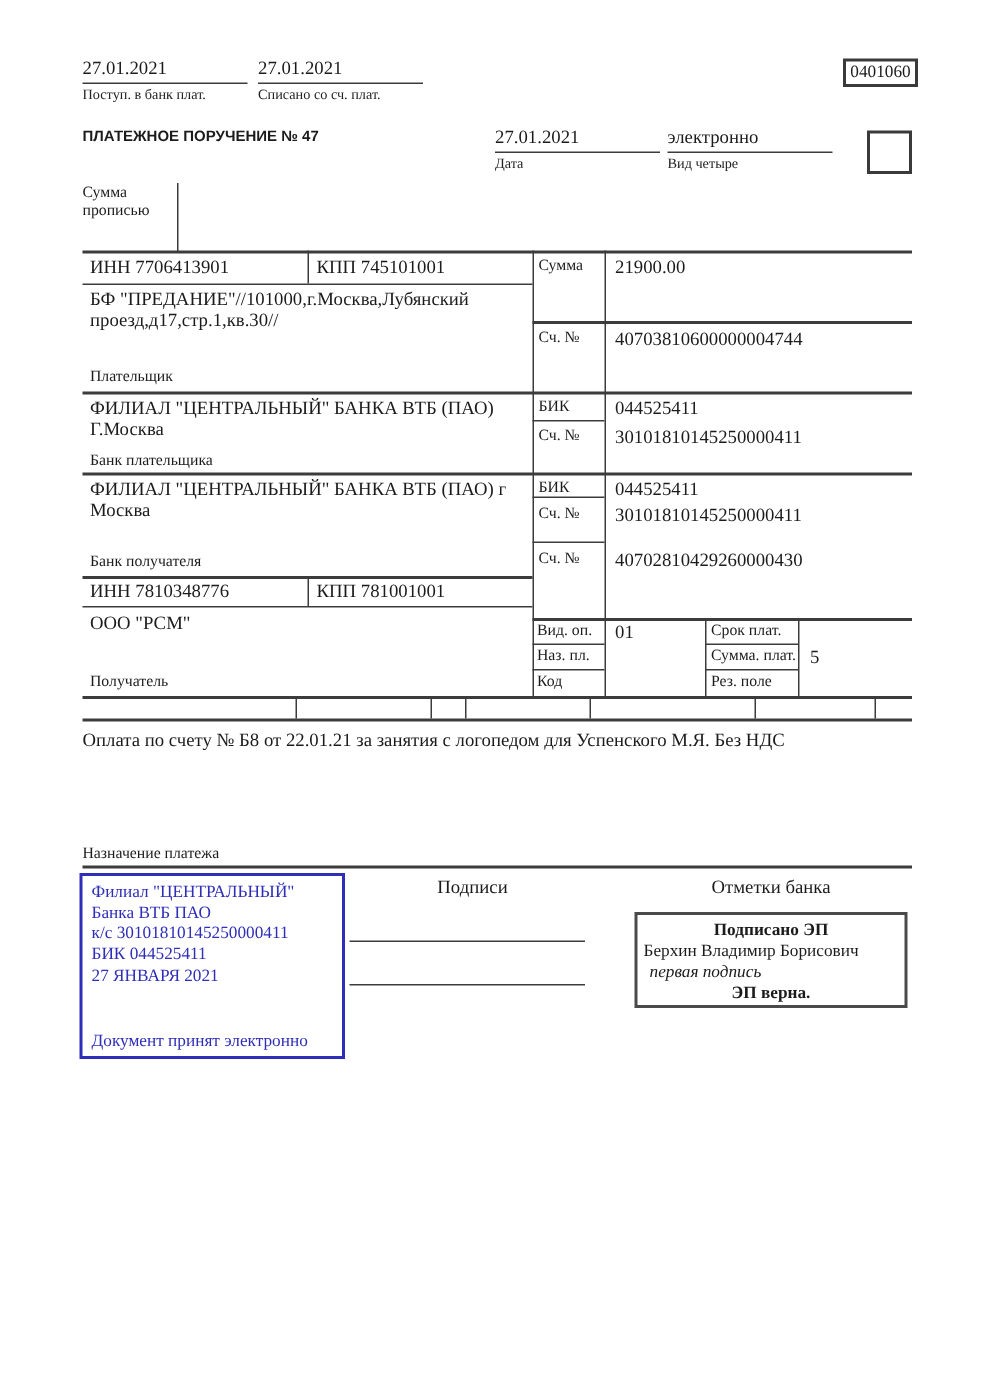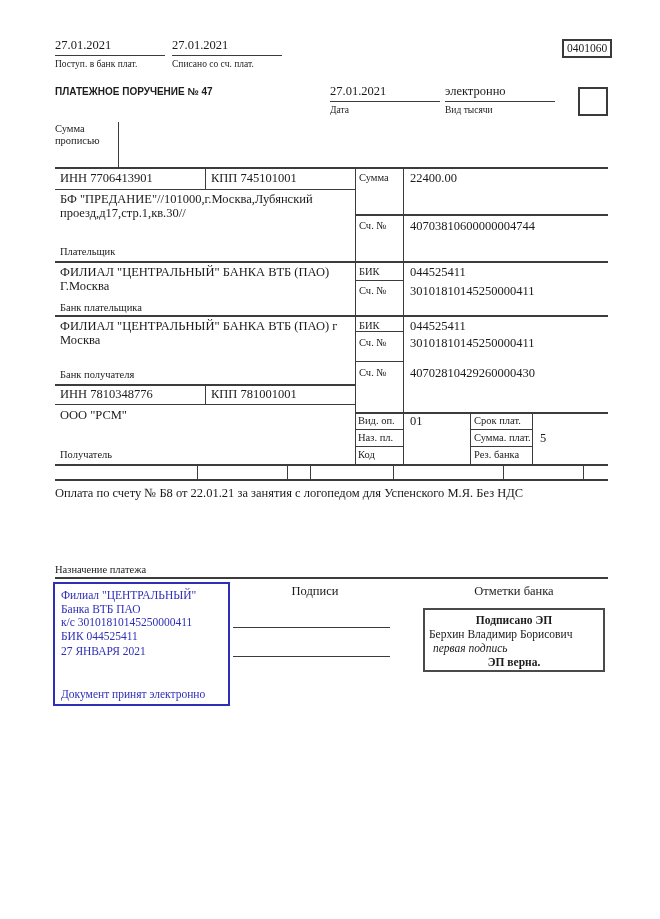--- a/index.html
+++ b/index.html
@@ -38,21 +38,21 @@
   <div class="abs codebox" style="left:562px;top:39px;width:46px;height:15px;">0401060</div>
 
   <div class="abs title" style="left:55px;top:86px;">ПЛАТЕЖНОЕ ПОРУЧЕНИЕ № 47</div>
 
   <div class="abs val" style="left:330px;top:84px;">27.01.2021</div>
   <div class="hl" style="left:330px;top:101px;width:110px;"></div>
   <div class="abs tiny" style="left:330px;top:105px;">Дата</div>
 
   <div class="abs val" style="left:445px;top:84px;">электронно</div>
   <div class="hl" style="left:445px;top:101px;width:110px;"></div>
-  <div class="abs tiny" style="left:445px;top:105px;">Вид тысячи</div>
+  <div class="abs tiny" style="left:445px;top:105px;">Вид четыре</div>
 
   <div class="abs checkbox" style="left:578px;top:87px;width:26px;height:25px;"></div>
 
   <div class="abs lab" style="left:55px;top:123px;width:58px;">Сумма прописью</div>
   <div class="vl" style="left:118px;top:122px;height:46px;"></div>
 
   <div class="hl2" style="left:55px;top:167px;width:553px;"></div>
   <div class="hl" style="left:55px;top:189px;width:300px;"></div>
   <div class="hl2" style="left:355px;top:214px;width:253px;"></div>
   <div class="hl2" style="left:55px;top:261px;width:553px;"></div>
@@ -80,21 +80,21 @@
   <div class="vl" style="left:197px;top:464px;height:15px;"></div>
   <div class="vl" style="left:287px;top:464px;height:15px;"></div>
   <div class="vl" style="left:310px;top:464px;height:15px;"></div>
   <div class="vl" style="left:393px;top:464px;height:15px;"></div>
   <div class="vl" style="left:503px;top:464px;height:15px;"></div>
   <div class="vl" style="left:583px;top:464px;height:15px;"></div>
 
   <div class="abs val" style="left:60px;top:171px;">ИНН 7706413901</div>
   <div class="abs val" style="left:211px;top:171px;">КПП 745101001</div>
   <div class="abs lab" style="left:359px;top:172px;">Сумма</div>
-  <div class="abs val" style="left:410px;top:171px;">22400.00</div>
+  <div class="abs val" style="left:410px;top:171px;">21900.00</div>
 
   <div class="abs val wrap" style="left:60px;top:192px;width:292px;">БФ "ПРЕДАНИЕ"//101000,г.Москва,Лубянский проезд,д17,стр.1,кв.30//</div>
   <div class="abs lab" style="left:359px;top:220px;">Сч. №</div>
   <div class="abs val" style="left:410px;top:219px;">40703810600000004744</div>
   <div class="abs lab" style="left:60px;top:246px;">Плательщик</div>
 
   <div class="abs val wrap" style="left:60px;top:265px;width:292px;">ФИЛИАЛ "ЦЕНТРАЛЬНЫЙ" БАНКА ВТБ (ПАО) Г.Москва</div>
   <div class="abs lab" style="left:359px;top:266px;">БИК</div>
   <div class="abs val" style="left:410px;top:265px;">044525411</div>
   <div class="abs lab" style="left:359px;top:285px;">Сч. №</div>
@@ -116,21 +116,21 @@
   <div class="abs val" style="left:60px;top:408px;">ООО "РСМ"</div>
   <div class="abs lab" style="left:60px;top:449px;">Получатель</div>
 
   <div class="abs lab" style="left:358px;top:415px;">Вид. оп.</div>
   <div class="abs val" style="left:410px;top:414px;">01</div>
   <div class="abs lab" style="left:474px;top:415px;">Срок плат.</div>
   <div class="abs lab" style="left:358px;top:432px;">Наз. пл.</div>
   <div class="abs lab" style="left:474px;top:432px;">Сумма. плат.</div>
   <div class="abs val" style="left:540px;top:431px;">5</div>
   <div class="abs lab" style="left:358px;top:449px;">Код</div>
-  <div class="abs lab" style="left:474px;top:449px;">Рез. банка</div>
+  <div class="abs lab" style="left:474px;top:449px;">Рез. поле</div>
 
   <div class="abs val" style="left:55px;top:486px;width:553px;">Оплата по счету № Б8 от 22.01.21 за занятия с логопедом для Успенского М.Я. Без НДС</div>
   <div class="abs lab" style="left:55px;top:564px;">Назначение платежа</div>
   <div class="hl2" style="left:55px;top:577px;width:553px;"></div>
 
   <div class="abs stamp" style="left:53px;top:582px;width:177px;height:124px;">
     <div>Филиал "ЦЕНТРАЛЬНЫЙ" Банка ВТБ ПАО</div>
     <div>к/с 30101810145250000411</div>
     <div>БИК 044525411</div>
     <div style="margin-top:2px;">27 ЯНВАРЯ 2021</div>

